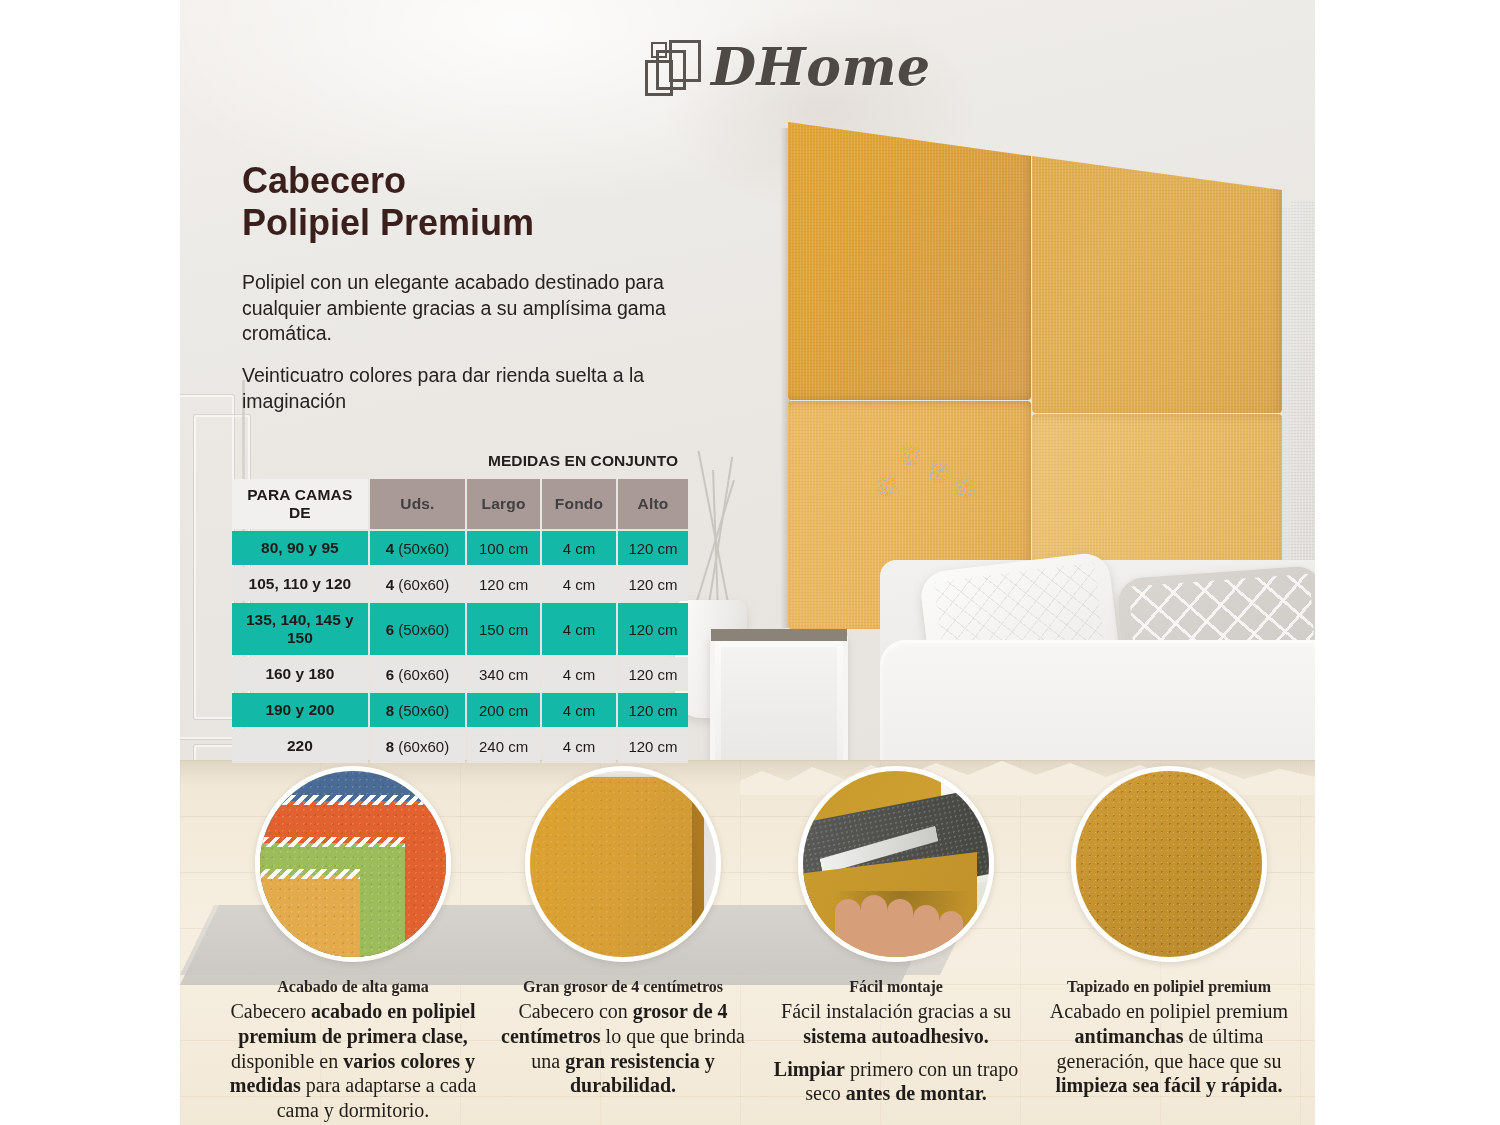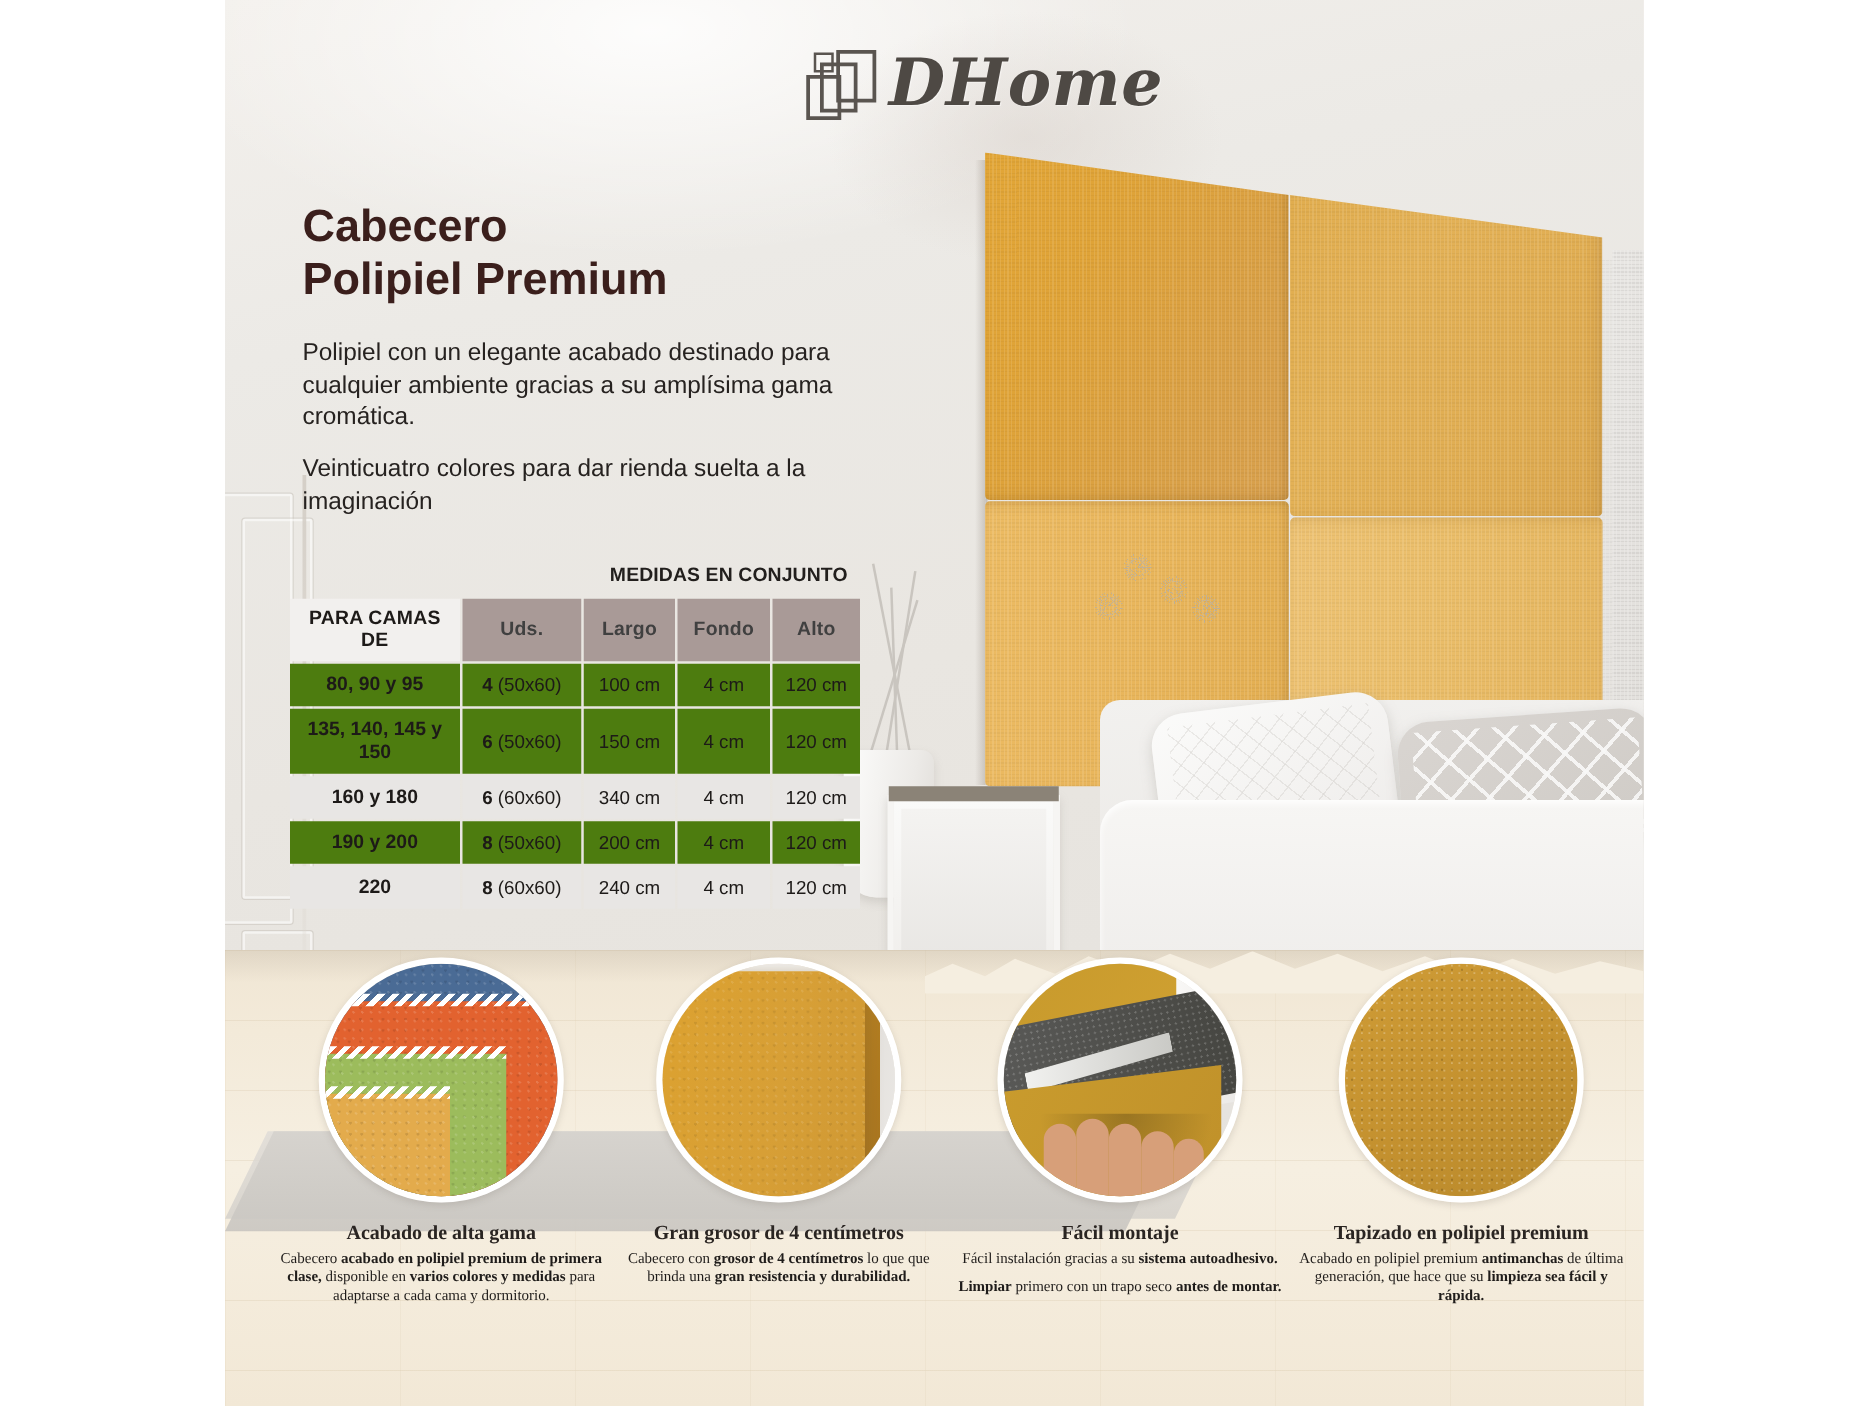--- a/index.html
+++ b/index.html
@@ -139,36 +139,36 @@
   
   #table-wrap{position:absolute;left:50px;top:452px;width:460px;}
   .tbl-supertitle{position:absolute;left:248px;top:0;width:210px;text-align:center;
       font-size:15.5px;font-weight:700;color:#221f1d;letter-spacing:.1px;}
   table.spec{border-collapse:separate;border-spacing:2px;margin-top:25px;width:460px;
       font-size:15px;}
   table.spec th{font-weight:700;color:#404040;background:#a99a97;padding:7px 4px;
       font-size:15.5px;letter-spacing:.2px;}
   table.spec th.first{background:#f2f0ee;color:#1d1a18;font-weight:700;}
   table.spec td{padding:8px 4px;text-align:center;color:#1d1a18;}
-  table.spec tr.odd td{background:#4d7c0f;}
+  table.spec tr.odd td{background:#14b8a6;}
   table.spec tr.even td{background:#e8e6e4;}
   .c-bed{font-weight:700;font-size:15.5px;width:148px;}
   .c-uds{width:98px;}
   .c-uds b{font-weight:700;}
   .c-uds span{font-weight:400;}
   .c-m{width:71px;font-weight:400;}
 
   
   #features{position:absolute;left:0;top:766px;width:1135px;height:359px;}
   .feat{position:absolute;width:262px;font-family:Liberation Serif, serif;}
   .f0{left:42px;} .f1{left:312px;} .f2{left:585px;} .f3{left:858px;}
   .circle{position:relative;width:186px;height:186px;border-radius:50%;margin:0 auto;
       border:5px solid #ffffff;overflow:hidden;box-shadow:0 2px 6px rgba(120,110,100,.22);}
   .feat-title{margin-top:16px;text-align:center;font-size:16px;font-weight:700;color:#2a2522;}
-  .feat-body{margin-top:3px;text-align:center;font-size:12px;line-height:1.24;color:#1f1c1a;}
+  .feat-body{margin-top:3px;text-align:center;font-size:20px;line-height:1.24;color:#1f1c1a;}
   .feat-body b{font-weight:700;}
   .feat-p{margin:0;}
   .feat-p+.feat-p{margin-top:8px;}
 
   
   .sw{position:absolute;}
   .sw-blue{inset:0;background:#4a6b95;}
   .sw-or{left:-14px;top:30px;width:210px;height:160px;background:#e2622f;}
   .sw-gr{left:-30px;top:72px;width:175px;height:125px;background:#9cbc5c;}
   .sw-ye{left:-40px;top:104px;width:140px;height:95px;background:#e3ab4c;}
@@ -320,20 +320,27 @@
           </tr>
         </thead>
         <tbody id="spec-body">
             <tr class="odd">
               <td class="c-bed">80, 90 y 95</td>
               <td class="c-uds"><b>4</b> <span>(50x60)</span></td>
               <td class="c-m">100 cm</td>
               <td class="c-m">4 cm</td>
               <td class="c-m">120 cm</td>
             </tr>
+            <tr class="even">
+              <td class="c-bed">105, 110 y 120</td>
+              <td class="c-uds"><b>4</b> <span>(60x60)</span></td>
+              <td class="c-m">120 cm</td>
+              <td class="c-m">4 cm</td>
+              <td class="c-m">120 cm</td>
+            </tr>
             <tr class="odd">
               <td class="c-bed">135, 140, 145 y 150</td>
               <td class="c-uds"><b>6</b> <span>(50x60)</span></td>
               <td class="c-m">150 cm</td>
               <td class="c-m">4 cm</td>
               <td class="c-m">120 cm</td>
             </tr>
             <tr class="even">
               <td class="c-bed">160 y 180</td>
               <td class="c-uds"><b>6</b> <span>(60x60)</span></td>

